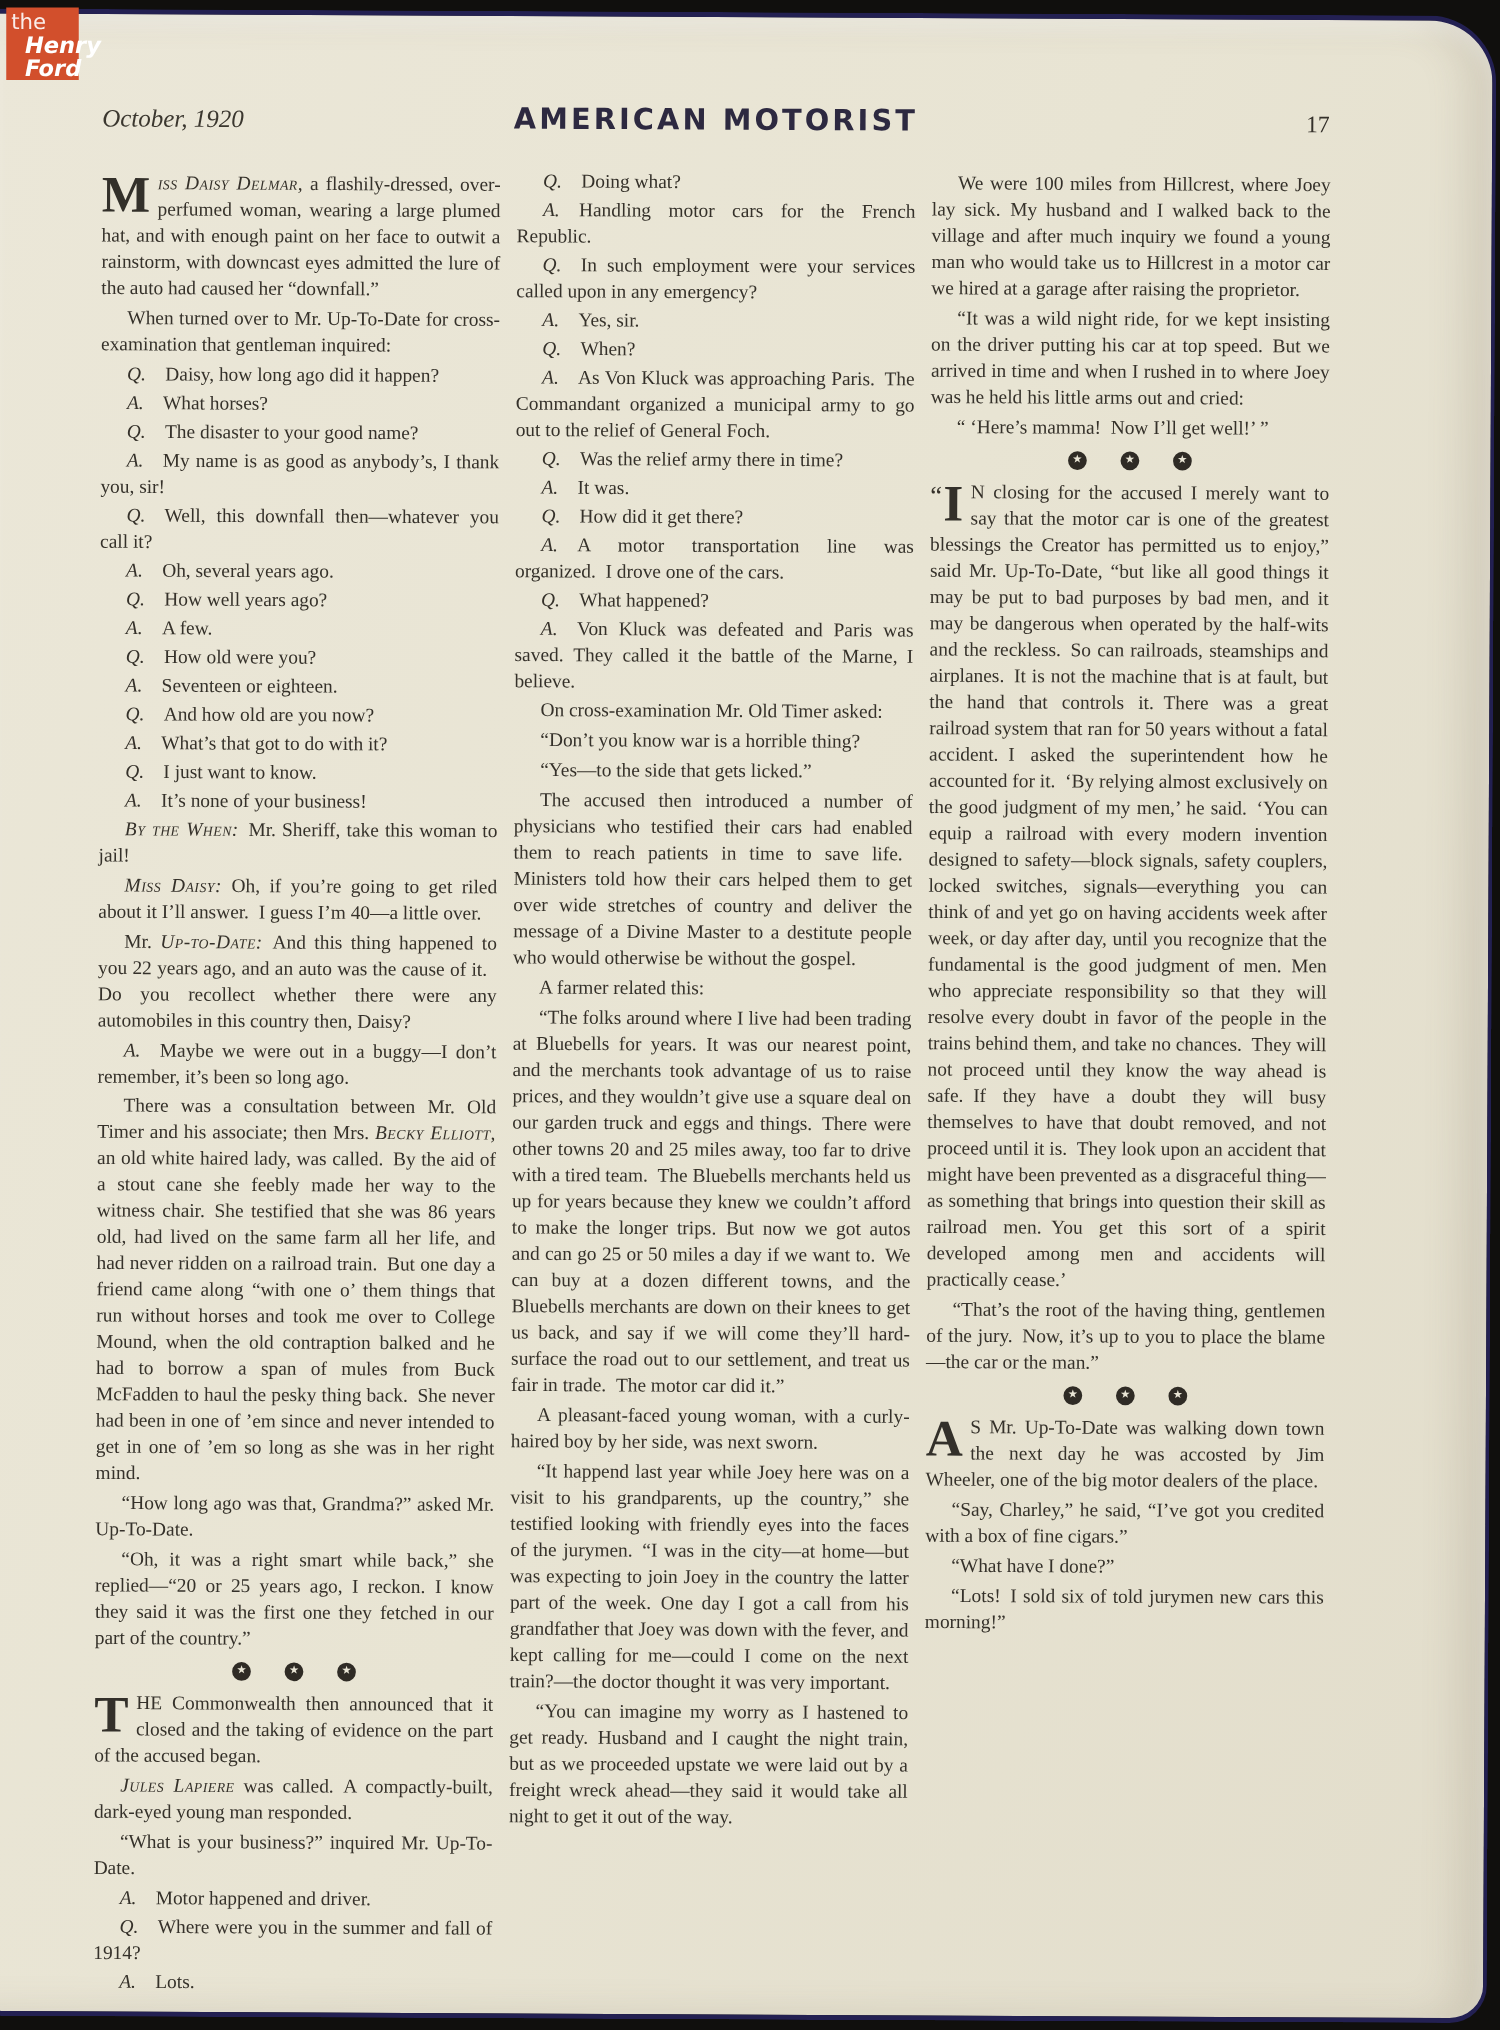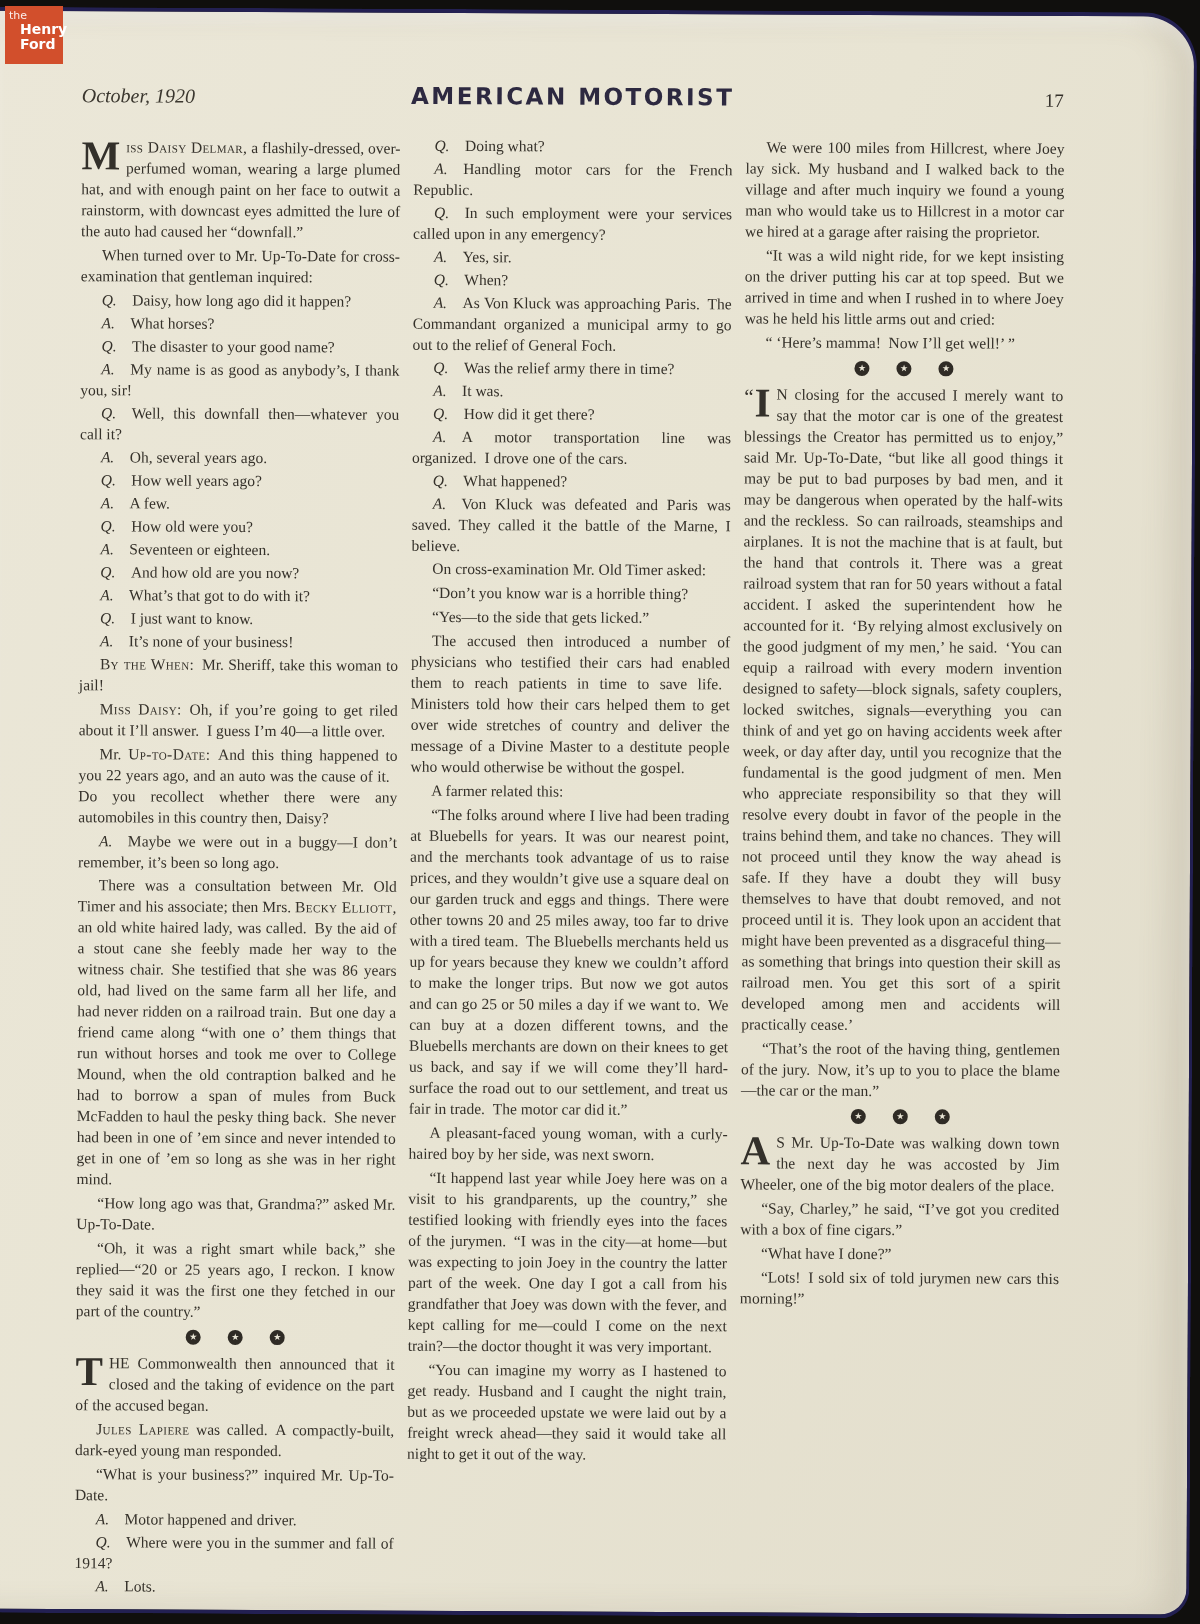--- a/index.html
+++ b/index.html
@@ -41,21 +41,21 @@
   .column{
     flex:0 0 319px;width:319px;
     text-align:justify;
     font-size:15.5px;line-height:21px;
     color:#35312a;
   }
   .para{margin:0 0 3px 0;text-indent:1.35em;}
   .qa{margin-bottom:2px;}
   .drop-para{text-indent:0;margin-top:3px;}
   .it{font-style:italic;}
-  .sc{font-variant:small-caps;letter-spacing:.4px;}
+  .sc{font-variant:small-caps;letter-spacing:.4px;font-style:italic;}
   .dropcap{
     float:left;font-size:41px;line-height:32px;
     padding:3px 6px 0 0;font-weight:bold;color:#33302a;
   }
   .pre-quote{float:left;font-size:21px;line-height:26px;margin-right:1px;}
   .ornament{
     display:flex;justify-content:center;gap:27px;
     margin:8px 0 8px;text-indent:0;
   }
   .orn{
@@ -66,22 +66,22 @@
     font-family:"DejaVu Sans",sans-serif;
   }
   .hf-logo{
     position:absolute;left:5px;top:6px;
     width:58px;height:58px;
     background:#d24f2c;color:#ffffff;
     font-family:"DejaVu Sans",sans-serif;
     box-sizing:border-box;padding:4px 0 0 4px;
     line-height:1;z-index:5;
   }
-  .hf-the{display:block;font-size:11px;opacity:.9;}
-  .hf-henry,.hf-ford{display:block;font-weight:bold;font-size:14px;margin-left:11px;margin-top:1px;}
+  .hf-the{display:block;font-size:17px;opacity:.9;}
+  .hf-henry,.hf-ford{display:block;font-weight:bold;font-size:18px;margin-left:11px;margin-top:1px;font-style:italic;}
 </style>
 </head>
 <body>
 
 <div class="paper">
   <header class="page-header">
     <span class="issue-date">October, 1920</span>
     <span class="mag-title">AMERICAN MOTORIST</span>
     <span class="page-number">17</span>
   </header>

